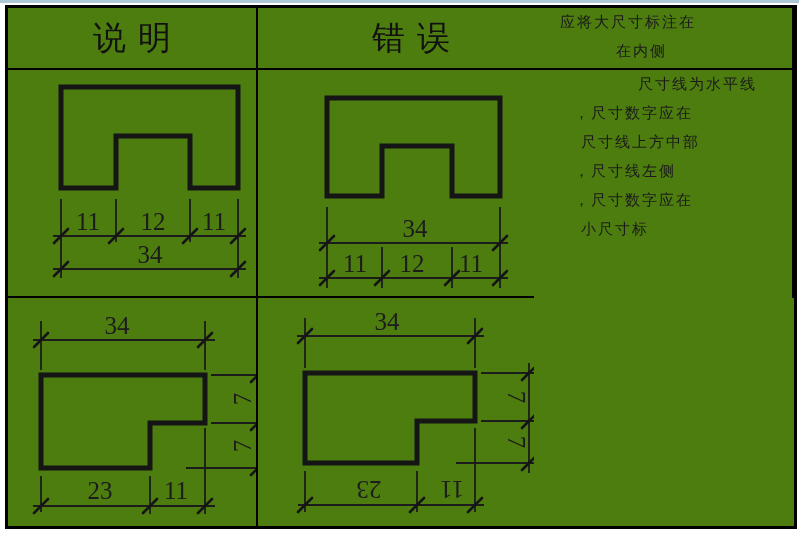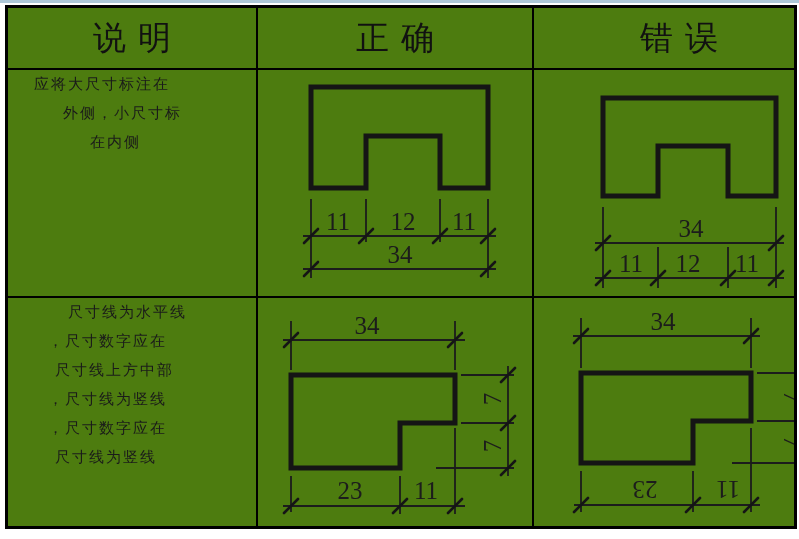--- a/index.html
+++ b/index.html
@@ -15,47 +15,43 @@
   }
   .cell{box-sizing:border-box;border-right:2px solid #000;border-bottom:2px solid #000;position:relative;overflow:hidden;}
   .cell.lastcol{border-right:none;padding-left:30px;}
   .cell.lastrow{border-bottom:none;}
   .header{display:flex;align-items:center;justify-content:center;
     font-size:33px;letter-spacing:12px;text-indent:12px;color:#111;}
   .desc{display:flex;flex-direction:column;justify-content:flex-start;
     font-size:15px;line-height:29px;letter-spacing:2px;color:#1a1a1a;}
   .desc .ln{white-space:nowrap;}
   .r1-l0{padding-left:26px;} .r1-l1{padding-left:55px;} .r1-l2{padding-left:82px;}
-  .r2-first{padding-left:60px;} .r2-comma{padding-left:40px;} .r2-plain{padding-left:47px;}
+  .r2-first{padding-left:60px;margin-left:44px;} .r2-comma{padding-left:40px;} .r2-plain{padding-left:47px;}
   .figcell svg{display:block;overflow:visible;}
   .thick{stroke:#151515;stroke-width:5;fill:none;stroke-linejoin:miter;}
   .thin{stroke:#1c1c1c;stroke-width:1.8;fill:none;}
   .tick{stroke:#151515;stroke-width:2.6;fill:none;stroke-linecap:round;}
   .dimtxt{font-family:"Liberation Serif","DejaVu Serif",serif;font-size:25px;fill:#1c1c1c;}
 </style>
 </head>
 <body>
 
 <div class="top-line"></div>
 
 <div class="table">
 
   <div class="cell header">
     <span>说明</span>
   </div>
-  <div class="cell header">
-    <span>正确</span>
-  </div>
   <div class="cell header lastcol">
     <span>错误</span>
   </div>
 
   <div class="cell desc">
     <div class="ln r1-l0">应将大尺寸标注在</div>
-    <div class="ln r1-l1">外侧，小尺寸标</div>
     <div class="ln r1-l2">在内侧</div>
   </div>
 
   <div class="cell figcell">
     <svg width="274" height="226" viewBox="0 0 274 226">
       <path class="thick" d="M53,17 H230 V118 H182 V66 H108 V118 H53 Z"></path>
       <path class="thin" d="M53,129 V208 M108,129 V172 M182,129 V172 M230,129 V208"></path>
       <path class="thin" d="M45,166 H238"></path>
       <path class="tick" d="M46,173 L60,159 M101,173 L115,159 M175,173 L189,159 M223,173 L237,159"></path>
       <path class="thin" d="M45,199 H238"></path>
@@ -79,23 +75,23 @@
       <text class="dimtxt" x="67" y="202" text-anchor="middle">11</text>
       <text class="dimtxt" x="124" y="202" text-anchor="middle">12</text>
       <text class="dimtxt" x="183" y="202" text-anchor="middle">11</text>
     </svg>
   </div>
 
   <div class="cell desc lastrow">
     <div class="ln r2-first">尺寸线为水平线</div>
     <div class="ln r2-comma">，尺寸数字应在</div>
     <div class="ln r2-plain">尺寸线上方中部</div>
-    <div class="ln r2-comma">，尺寸线为竖线</div>
+    <div class="ln r2-comma">，尺寸线左侧</div>
     <div class="ln r2-comma">，尺寸数字应在</div>
-    <div class="ln r2-plain">尺寸线为竖线</div>
+    <div class="ln r2-plain">小尺寸标</div>
   </div>
 
   <div class="cell figcell lastrow">
     <svg width="274" height="230" viewBox="0 0 274 230">
       <path class="thick" d="M33,77 H197 V125 H142 V170 H33 Z"></path>
       <path class="thin" d="M33,23 V72 M197,23 V72"></path>
       <path class="thin" d="M25,42 H207"></path>
       <path class="tick" d="M26,49 L40,35 M190,49 L204,35"></path>
       <text class="dimtxt" x="109" y="36" text-anchor="middle">34</text>
       <path class="thin" d="M203,77 H256 M203,125 H256 M178,170 H256"></path>

